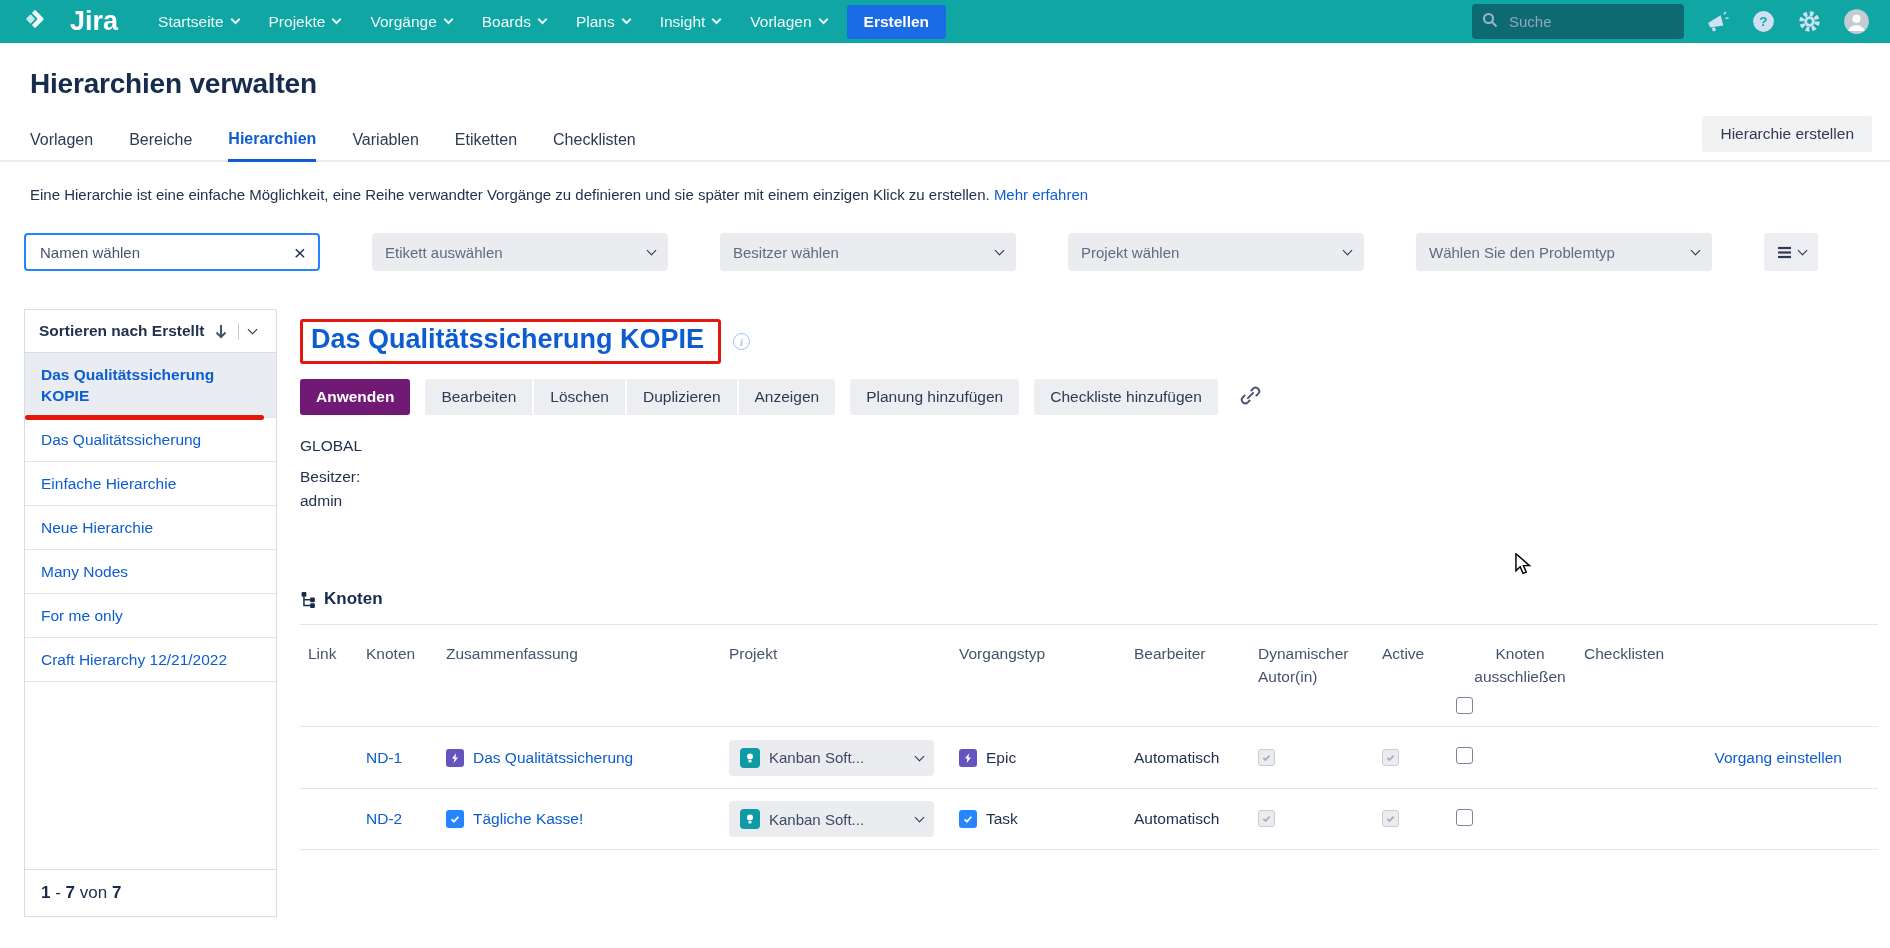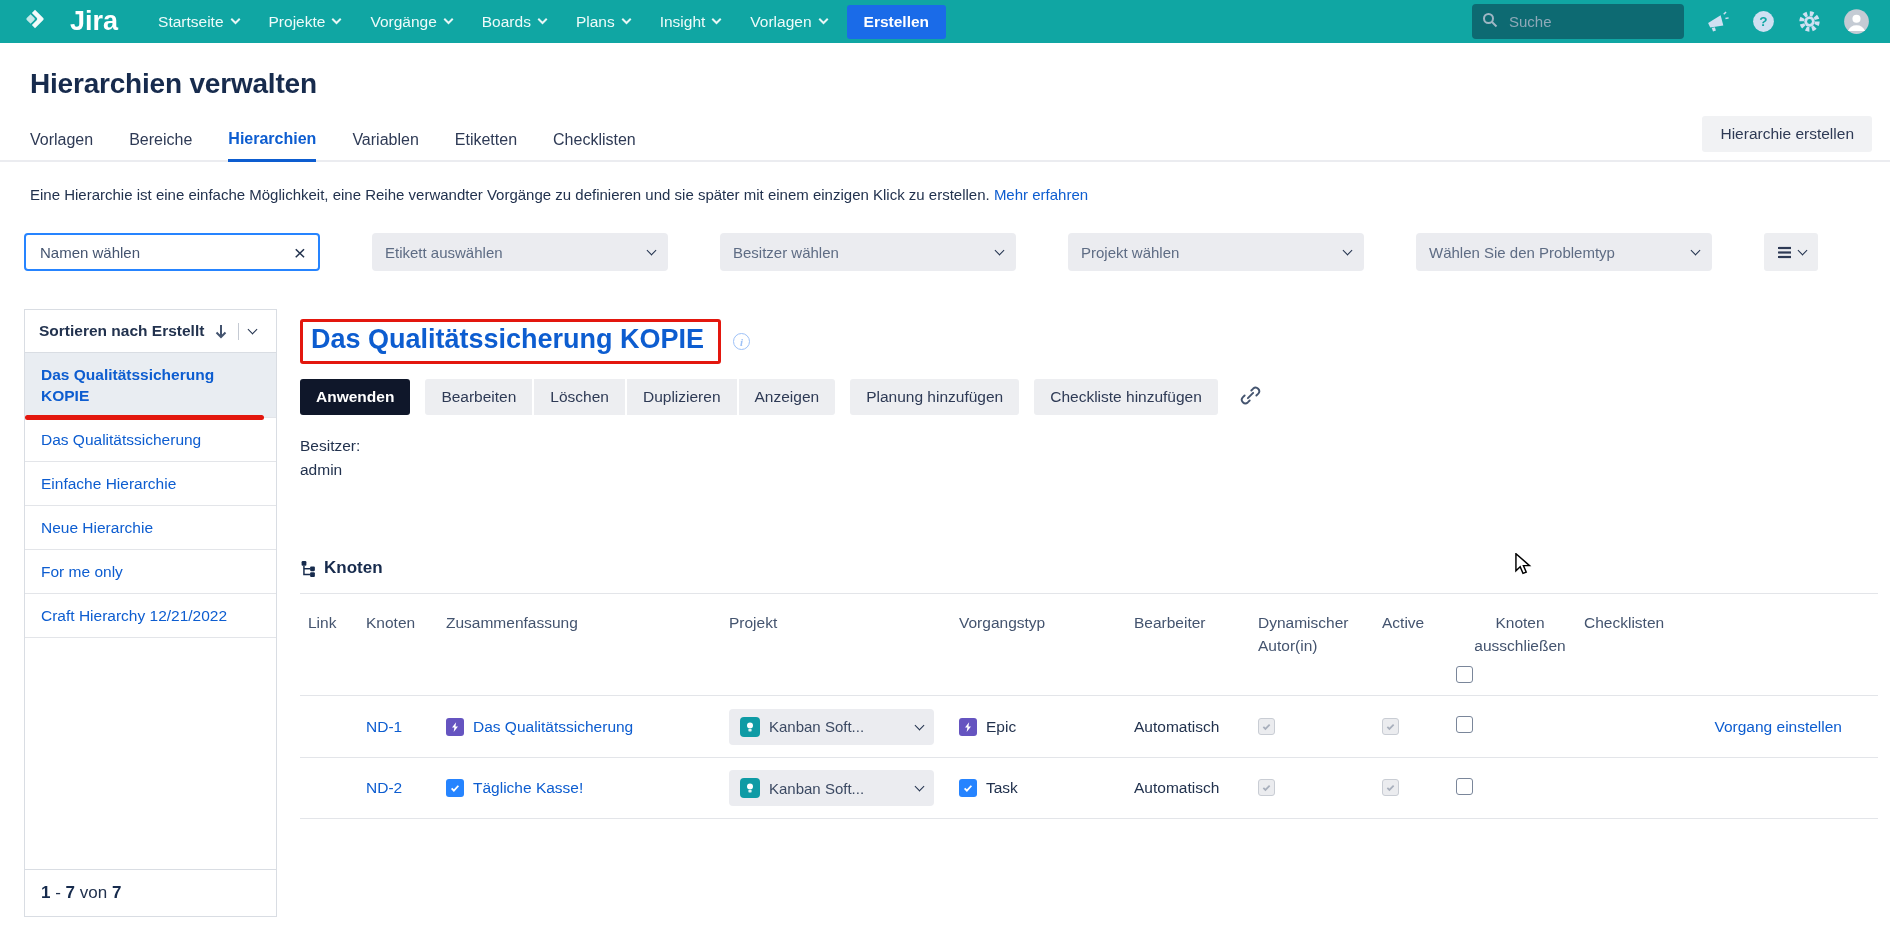--- a/index.html
+++ b/index.html
@@ -58,21 +58,21 @@
   .pagination b { color:#172B4D; }
 
   
   .detail { flex:1; padding-left:23px; position:relative; }
   .title-row { display:flex; align-items:center; gap:12px; margin-top:10px; }
   .red-box { border:3px solid #E3170E; border-radius:3px; padding:2px 14px 6px 8px; display:inline-block; }
   .detail-title { margin:0; font-size:27px; font-weight:600; color:#0d5dd0; white-space:nowrap; }
   .info-icon { width:17px; height:17px; border-radius:50%; border:1.6px solid #9DC1F7; color:#9DC1F7; font-size:11px; display:flex; align-items:center; justify-content:center; font-weight:700; font-family:"Liberation Serif",serif; font-style:italic; flex:none; }
   .btn-row { display:flex; align-items:center; margin-top:15px; gap:15px; }
   .btn { background:#EDEEF1; border:none; font-size:15.5px; color:#2E3A55; padding:9px 16px; border-radius:3px; cursor:pointer; font-family:inherit; white-space:nowrap; }
-  .btn.primary { background:#0f172a; color:#fff; font-weight:600; }
+  .btn.primary { background:#701a75; color:#fff; font-weight:600; }
   .btn-group { display:flex; gap:2px; }
   .btn-group .btn { border-radius:0; }
   .btn-group .btn:first-child { border-radius:3px 0 0 3px; }
   .btn-group .btn:last-child { border-radius:0 3px 3px 0; }
   .link-btn { background:none; border:none; padding:5px; margin-left:2px; cursor:pointer; }
   .meta { margin-top:19px; font-size:15.5px; color:#22324E; line-height:24px; }
   .meta .group + .group { margin-top:7px; }
 
   
   .nodes { margin-top:76px; padding-right:12px; }
@@ -250,20 +250,21 @@
       <i class="dark-chev"></i>
     </div>
     <ul class="sidebar-list">
       <li class="sidebar-item selected">
         <span>Das Qualitätssicherung KOPIE</span>
         <span class="red-underline"></span>
       </li>
       <li class="sidebar-item"><span>Das Qualitätssicherung</span></li>
       <li class="sidebar-item"><span>Einfache Hierarchie</span></li>
       <li class="sidebar-item"><span>Neue Hierarchie</span></li>
+      <li class="sidebar-item"><span>Many Nodes</span></li>
       <li class="sidebar-item"><span>For me only</span></li>
       <li class="sidebar-item"><span>Craft Hierarchy 12/21/2022</span></li>
     </ul>
     <div class="pagination">
       <b>1</b>
       <span>-</span>
       <b>7</b>
       <span>von</span>
       <b>7</b>
     </div>
@@ -293,20 +294,21 @@
               <path d="M7.5 12.5 L12.5 7.5"></path>
               <path d="M10.8 5.2 l1.8-1.8 a3.4 3.4 0 0 1 4.8 4.8 l-1.8 1.8"></path>
               <path d="M9.2 14.8 l-1.8 1.8 a3.4 3.4 0 0 1-4.8-4.8 l1.8-1.8"></path>
             </g>
           </svg>
       </button>
     </div>
 
     <div class="meta">
       <div class="group">
+        <div>GLOBAL</div>
       </div>
       <div class="group">
         <div>Besitzer:</div>
         <div>admin</div>
       </div>
     </div>
 
     <div class="nodes">
       <div class="nodes-title">
         <svg width="17" height="17" viewBox="0 0 16 16">

